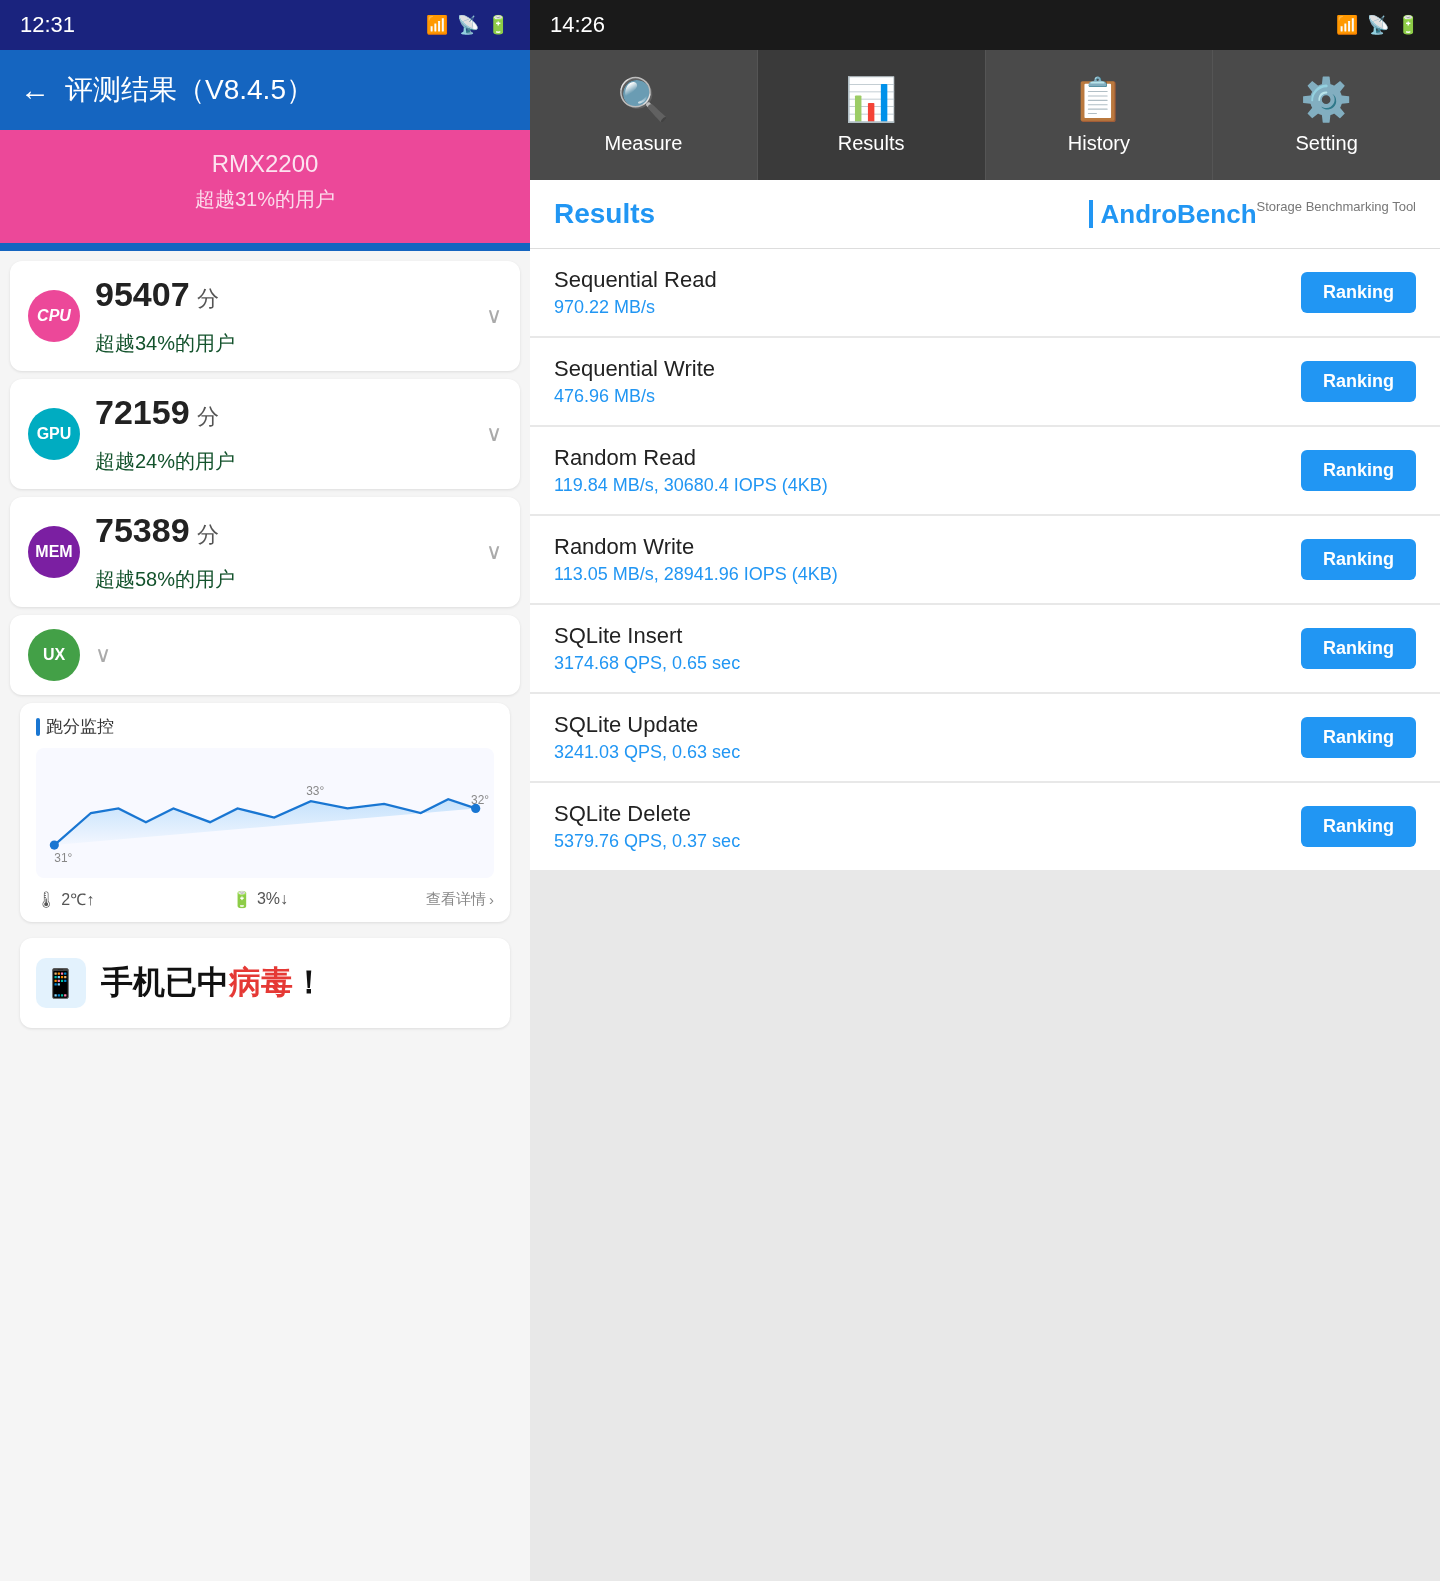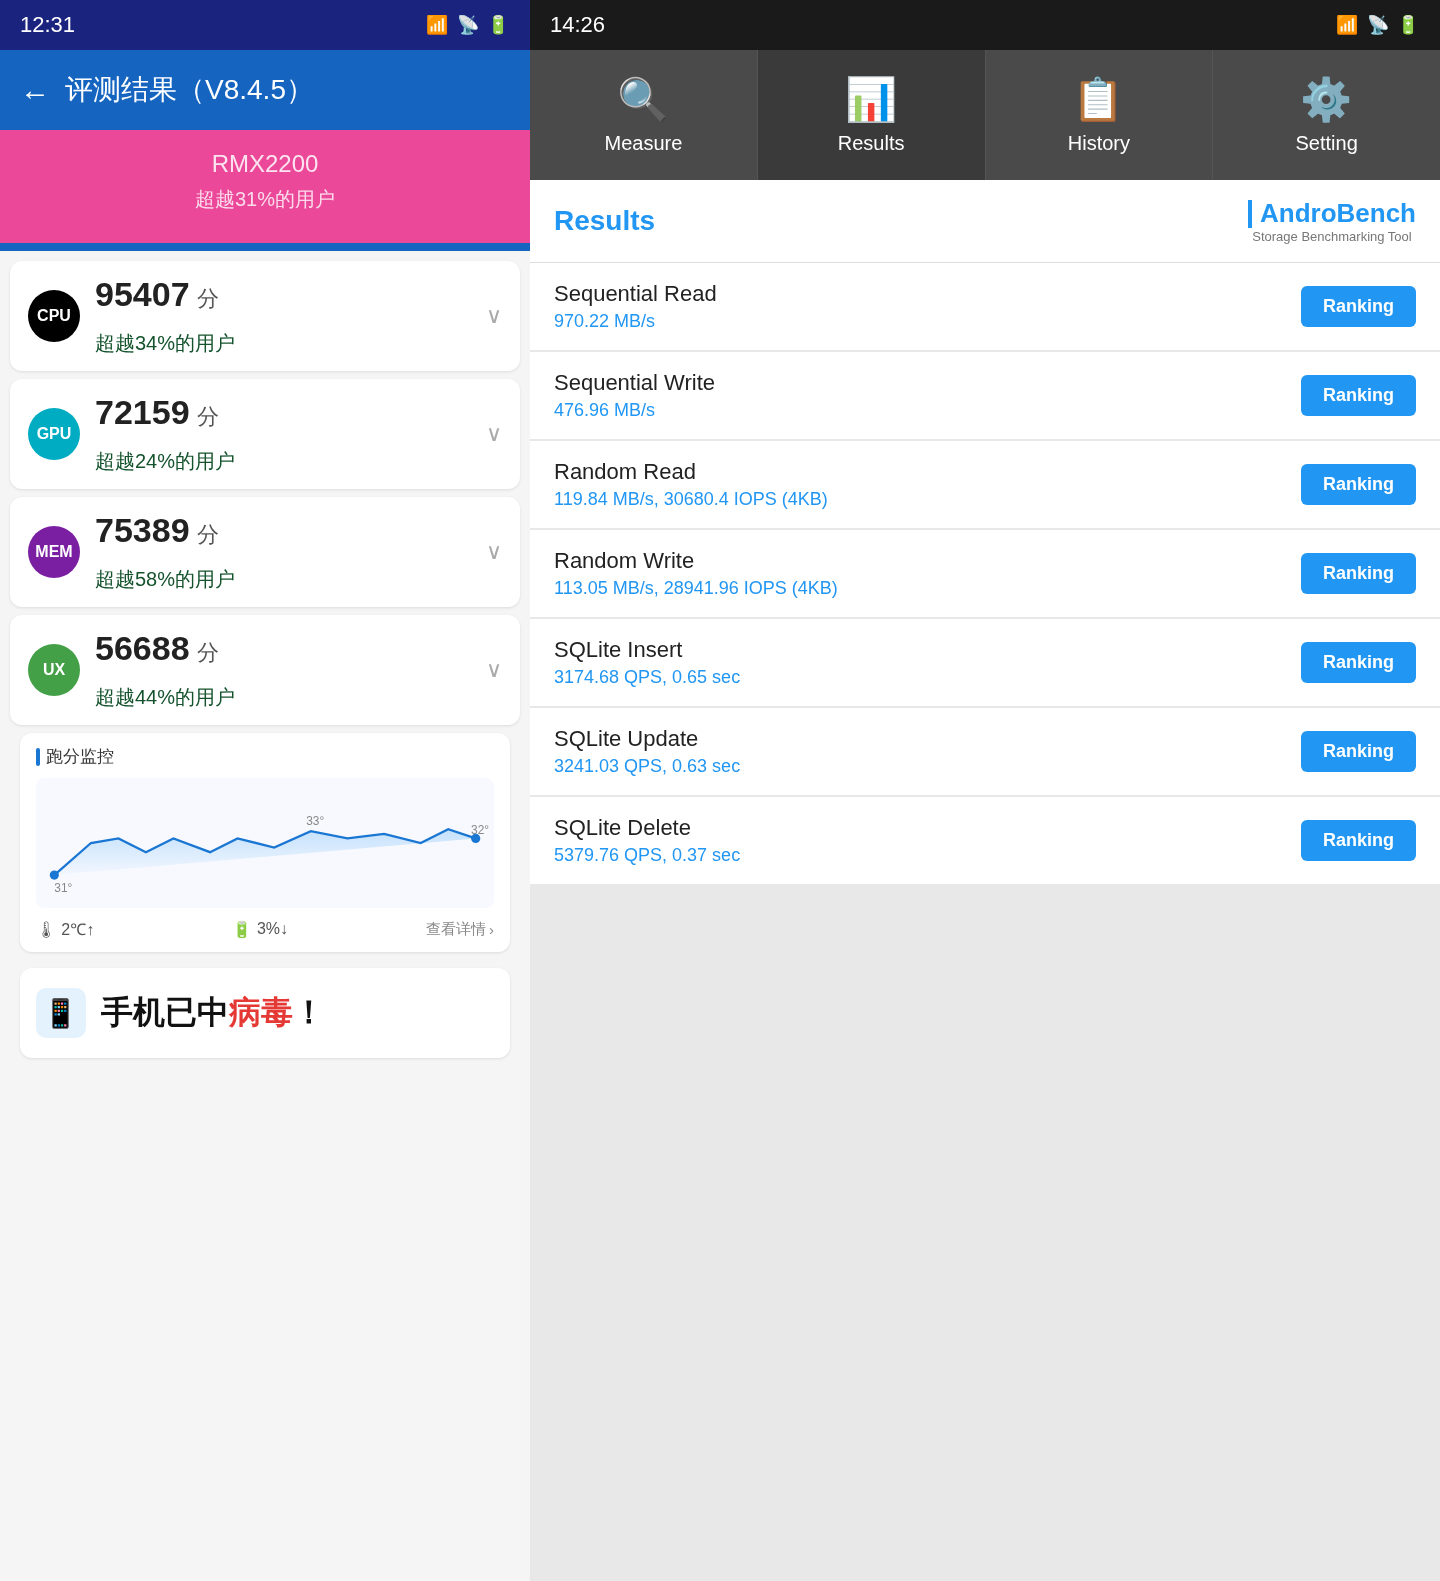--- a/index.html
+++ b/index.html
@@ -116,21 +116,21 @@
       border-radius: 50%;
       display: flex;
       align-items: center;
       justify-content: center;
       color: white;
       font-size: 16px;
       font-weight: bold;
       flex-shrink: 0;
     }
 
-    .badge-cpu { background: #000000; }
+    .badge-cpu { background: #ec4899; font-style: italic; }
     .badge-gpu { background: #00acc1; }
     .badge-mem { background: #7b1fa2; }
     .badge-ux  { background: #43a047; }
 
     .score-info {
       flex: 1;
     }
 
     .score-value {
       font-size: 34px;
@@ -327,22 +327,21 @@
     }
 
     .results-title {
       font-size: 28px;
       color: #2196f3;
       font-weight: bold;
     }
 
     .androbench-logo {
       display: flex;
-      flex-direction: column;
-      align-items: center;
+      align-items: flex-start;
     }
 
     .androbench-brand {
       font-size: 26px;
       font-weight: bold;
       color: #333;
     }
 
     .androbench-brand span {
       color: #2196f3;
@@ -462,27 +461,20 @@
         <div>
           <span class="score-value">75389</span>
           <span class="score-fen">分</span>
         </div>
         <div class="score-pct">超越58%的用户</div>
       </div>
       <span class="chevron-down">∨</span>
     </div>
         <div class="score-card">
       <div class="score-badge badge-ux">UX</div>
-      <div class="score-info">
-        <div>
-          <span class="score-value">56688</span>
-          <span class="score-fen">分</span>
-        </div>
-        <div class="score-pct">超越44%的用户</div>
-      </div>
       <span class="chevron-down">∨</span>
     </div>
       </div>
 
     <div class="monitor-section">
       <div class="monitor-title">跑分监控</div>
       <div class="chart-area">
         <svg class="chart-svg" viewBox="0 0 500 130">
           <defs>
             <linearGradient id="chartGrad" x1="0" y1="0" x2="0" y2="1">

